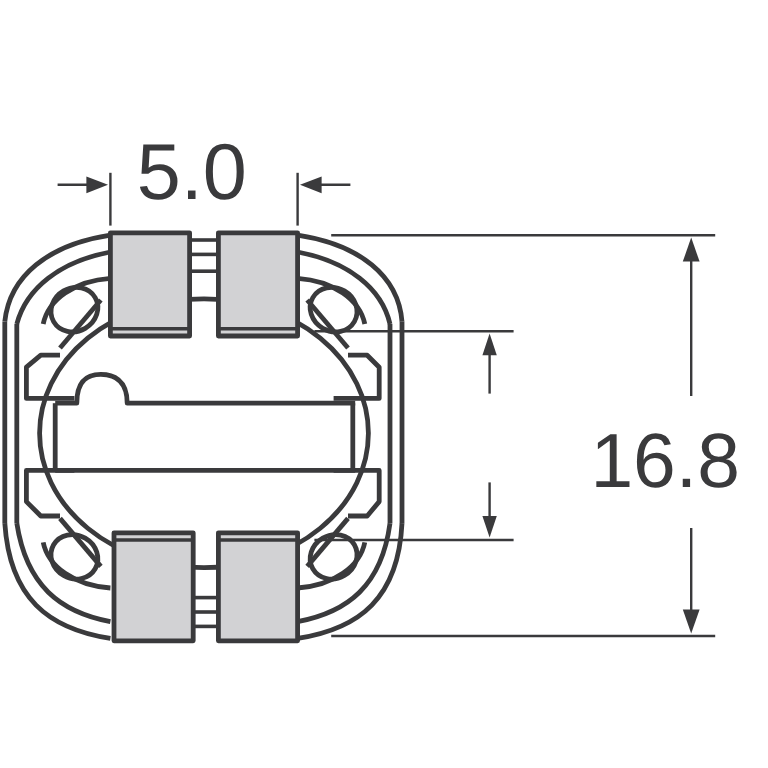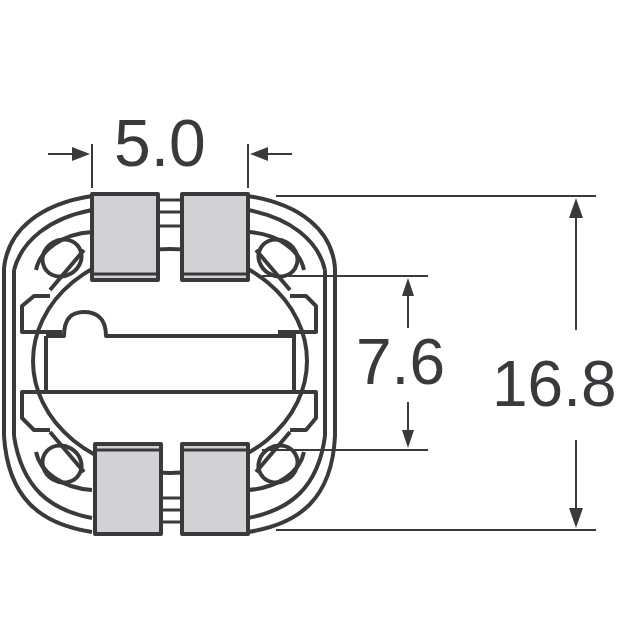--- a/index.html
+++ b/index.html
@@ -133,17 +133,16 @@
       <line x1="576" y1="440" x2="576" y2="512"></line>
     </g>
     <g fill="#3a3a3c" stroke="none">
       <polygon points="576,198 569,218 583,218"></polygon>
       <polygon points="576,528 569,508 583,508"></polygon>
     </g>
   </svg>
 
   <div class="dim-label" style="left:114px; top:110px; font-size:66px;">5.0</div>
 
-  <div class="dim-label" style="left:356px; top:330px; font-size:64px;">7.6</div>
 
   <div class="dim-label" style="left:492px; top:352px; font-size:64px;">16.8</div>
 
 </div>
 
 </body></html>

